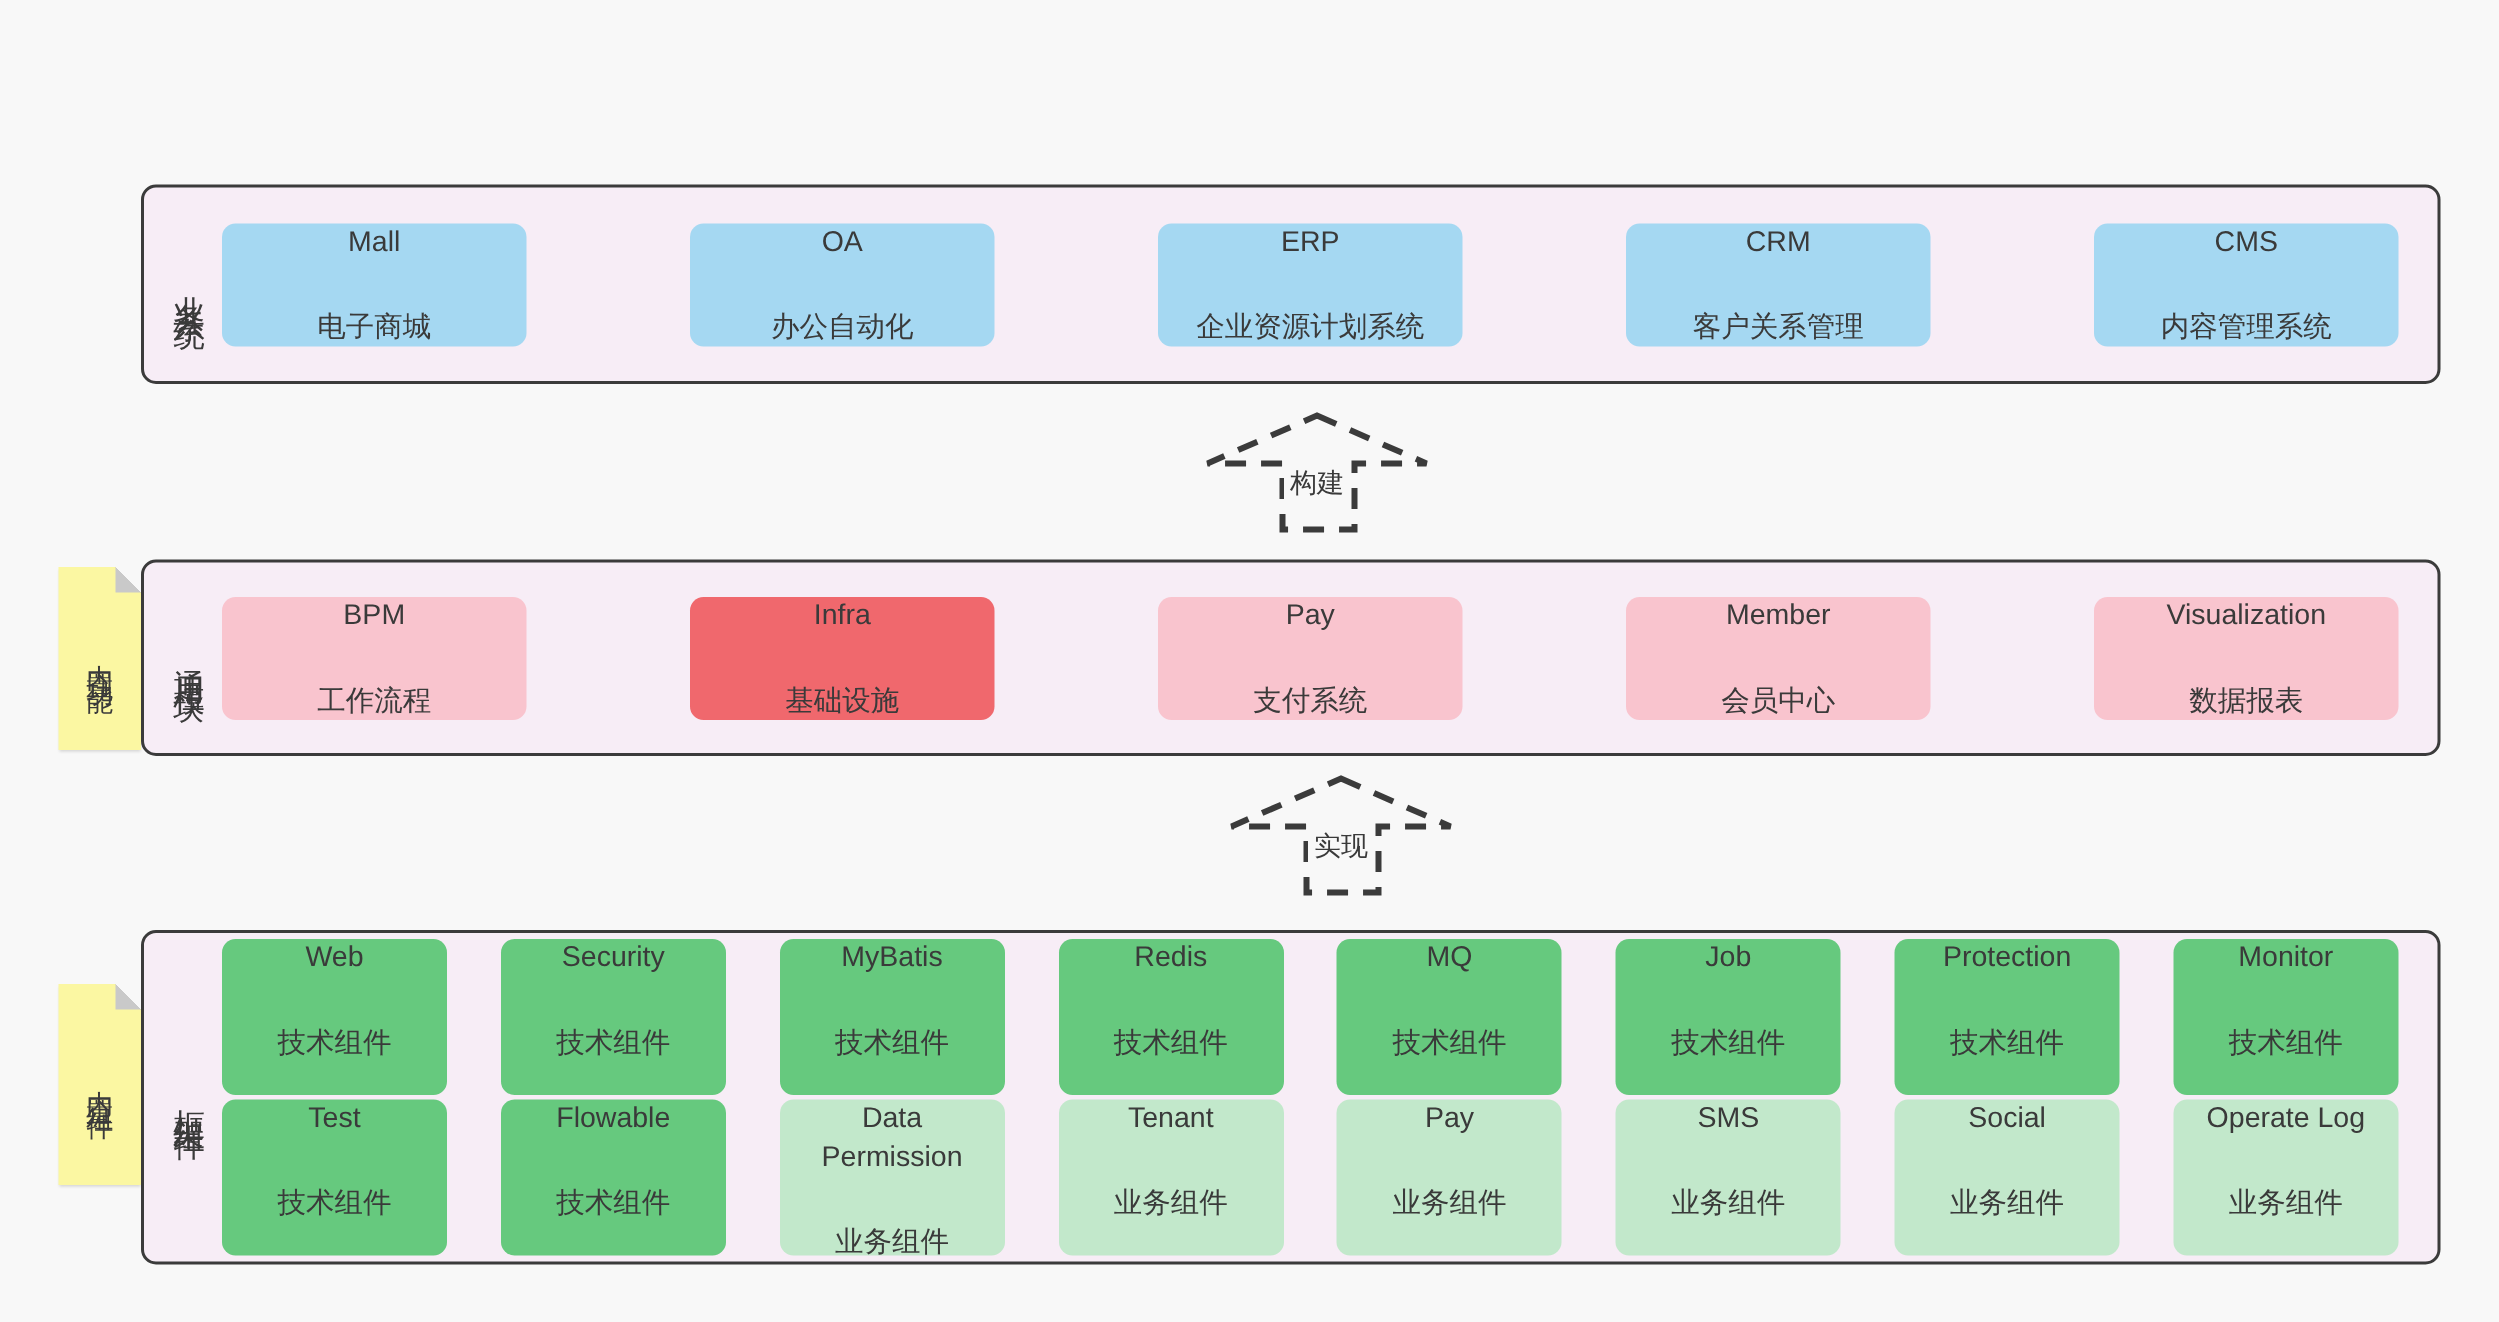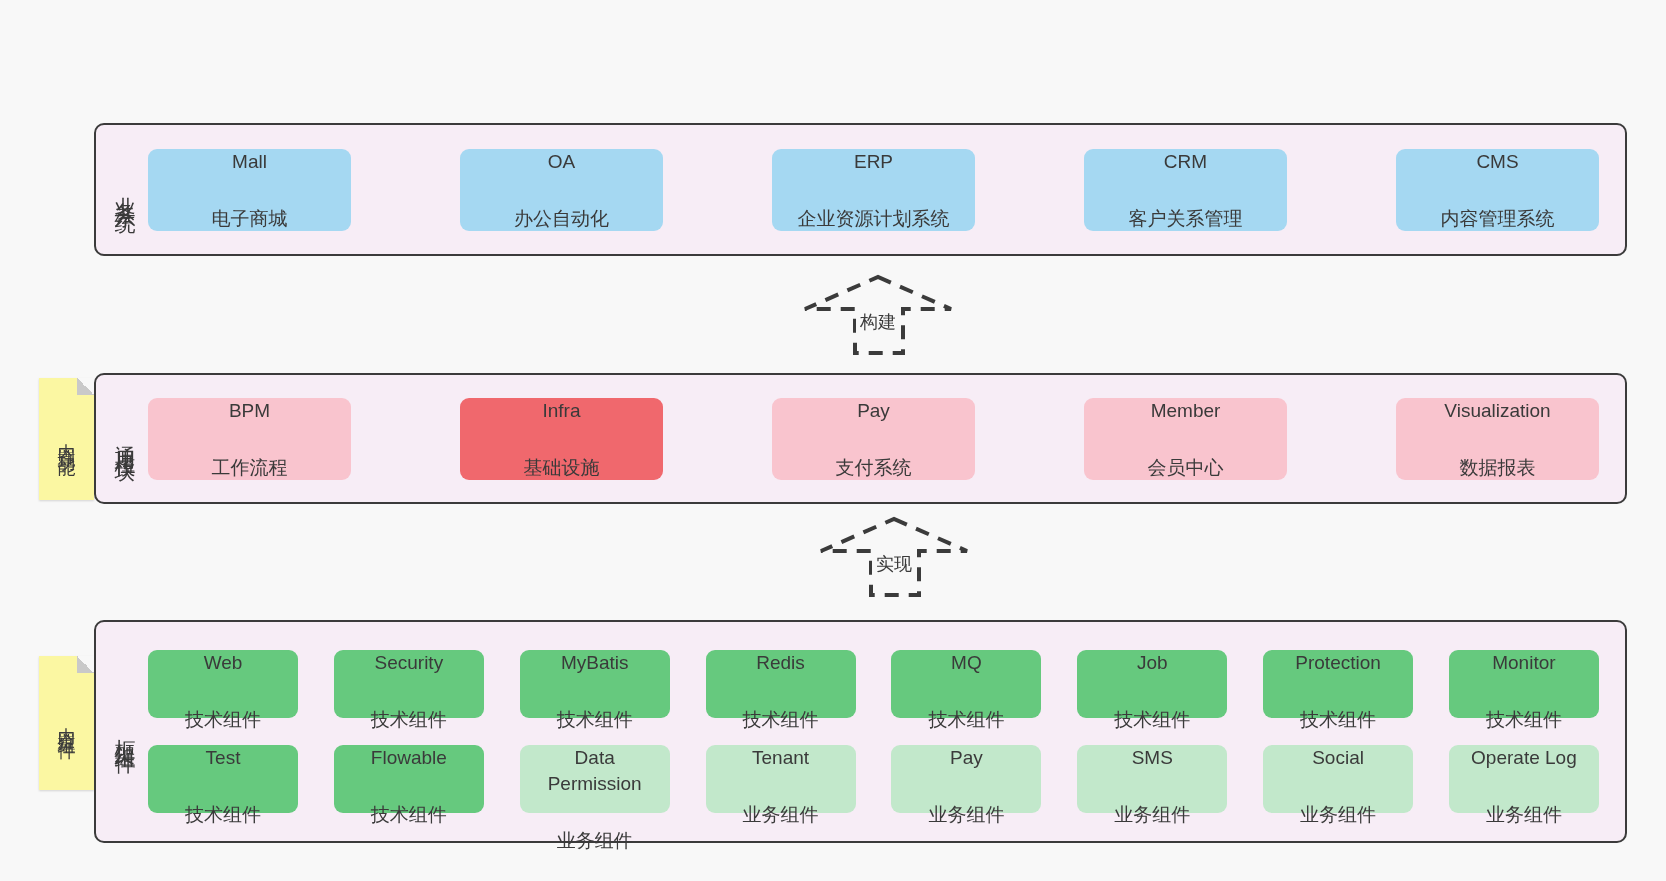--- a/index.html
+++ b/index.html
@@ -30,21 +30,21 @@
     flex:1;display:flex;flex-direction:column;justify-content:space-evenly;
     padding:0 26px 0 12px;
   }
   .boxes-col .boxes-row{flex:0 0 auto;padding:0;display:flex;justify-content:space-between;}
   .box{
     box-sizing:border-box;border-radius:9px;
     display:flex;flex-direction:column;justify-content:flex-start;
     text-align:center;line-height:26px;gap:31px;
   }
   .box-wide{width:203px;height:82px;}
-  .box-narrow{width:150px;height:68px;padding:0 9px;}
+  .box-narrow{width:150px;height:104px;padding:0 9px;}
   .box-en{font-size:19px;}
   .box-zh{font-size:19px;}
   .box-blue{background:var(--blue-box,#a5d8f2);}
   .box-red{background:var(--red-box,#f0686d);}
   .box-pink{background:var(--pink-box,#f9c4ce);}
   .box-green{background:var(--green-box,#66c97e);}
   .box-lightgreen{background:var(--light-green-box,#c2e8cb);}
   .sticky{
     position:absolute;left:39px;width:55px;background:var(--sticky-note,#fbf7a2);
     display:flex;align-items:center;justify-content:center;

